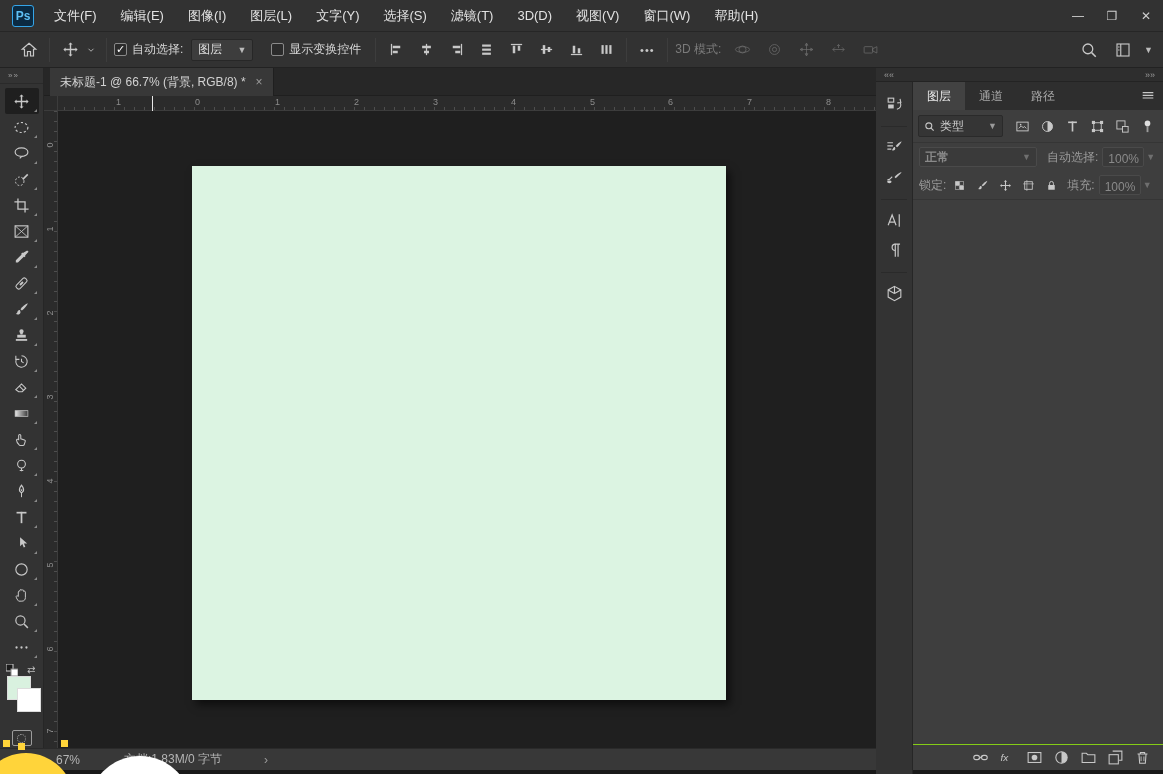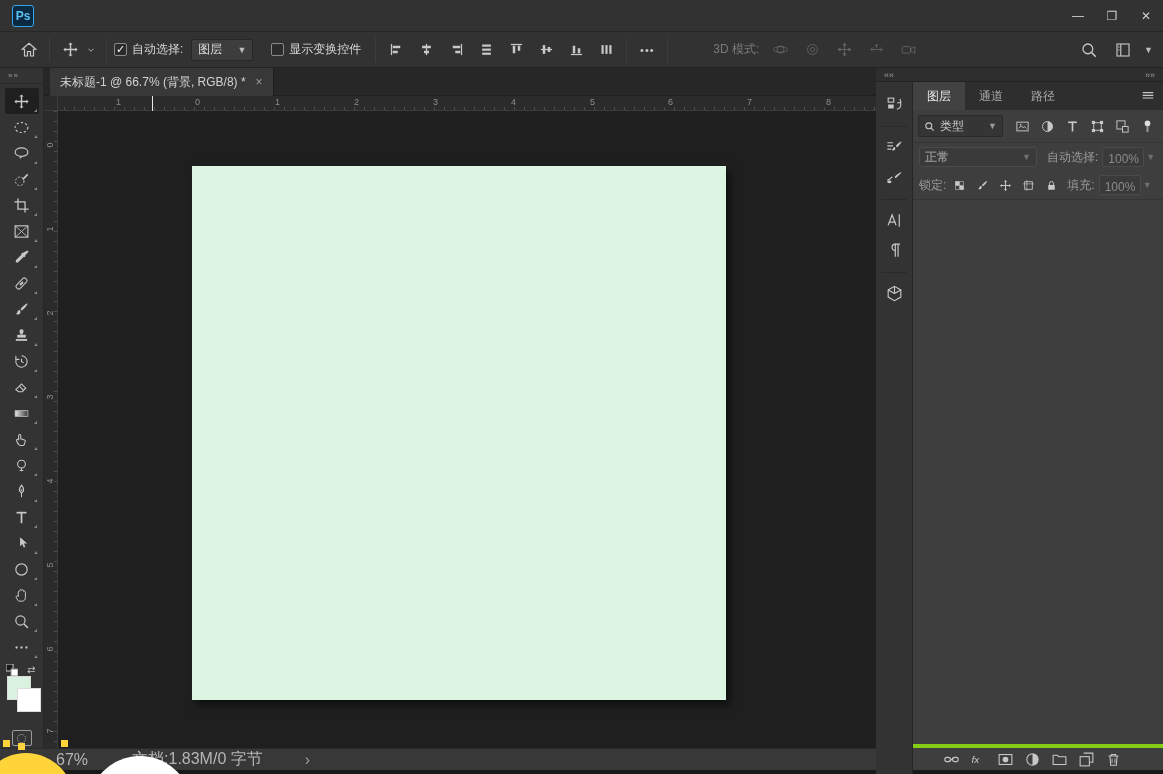--- a/index.html
+++ b/index.html
@@ -19,21 +19,21 @@
 
   
   #optionsbar { left:0; top:32px; width:1163px; height:36px; background:#323232; border-bottom:1px solid #222;
     display:flex; align-items:center; color:#d4d4d4; font-size:12px; }
   .ob-sep { width:1px; height:24px; background:#272727; border-right:1px solid #3d3d3d; margin:0 7px; }
   .ob-icon { width:26px; height:26px; display:flex; align-items:center; justify-content:center; border-radius:2px; }
   .checkbox { width:13px; height:13px; border:1px solid #8a8a8a; background:#2b2b2b; border-radius:2px;
     display:inline-flex; align-items:center; justify-content:center; color:#fff; font-size:11px; line-height:1; margin-right:5px; }
   .dropdown { background:#3d3d3d; border:1px solid #272727; border-radius:2px; height:22px; padding:0 6px;
     display:inline-flex; align-items:center; gap:6px; color:#ddd; }
-  .disabled-text { color:#7a7a7a;margin-left:38px; }
+  .disabled-text { color:#7a7a7a; }
   #ob-3d-icons .ob-icon svg path, #ob-3d-icons .ob-icon svg circle, #ob-3d-icons .ob-icon svg rect,
   #ob-3d-icons .ob-icon svg ellipse { stroke:#6e6e6e !important; fill:none; }
 
   
   #toolbar { left:0; top:68px; width:44px; height:680px; background:#333333; border-right:1px solid #262626; }
   #toolbar-header { height:16px; display:flex; justify-content:flex-start; padding:3px 0 0 8px; color:#9a9a9a;
     font-size:8px; letter-spacing:1px; border-bottom:1px solid #2a2a2a; }
   #tool-list { padding-top:4px; display:flex; flex-direction:column; align-items:center; }
   .tool { width:34px; height:26px; display:flex; align-items:center; justify-content:center; border-radius:2px; position:relative; }
   .tool.selected { background:#1f1f1f; }
@@ -61,21 +61,21 @@
   #ruler-left { left:44px; top:111px; width:14px; height:637px; background:#2b2b2b; border-right:1px solid #3c3c3c;
     background-image:repeating-linear-gradient(to bottom,#4e4e4e 0 1px,transparent 1px 10px);
     background-size:4px 100%; background-position:10px 0; background-repeat:no-repeat; }
   .vnum { position:absolute; left:1px; font-size:9px; color:#8d8d8d; transform:rotate(-90deg); transform-origin:center; width:10px; text-align:center; }
   #canvas-bg { left:58px; top:111px; width:818px; height:637px; background:#1f1f1f; }
   #ruler-corner { left:44px; top:96px; width:14px; height:15px; background:#2b2b2b; border-right:1px solid #3c3c3c; border-bottom:1px solid #3c3c3c; }
   #document { left:192px; top:166px; width:534px; height:534px; box-shadow:4px 5px 8px rgba(0,0,0,.55); }
 
   
   #statusbar { left:0; top:748px; width:876px; height:22px; background:#383838; border-top:1px solid #2a2a2a;
-    display:flex; align-items:center; color:#b5b5b5; font-size:16px; }
+    display:flex; align-items:center; color:#b5b5b5; font-size:12px; }
   #statusbar .zoom-field { margin-left:56px; }
   #statusbar .doc-info { margin-left:44px; }
   #statusbar .chev { margin-left:42px; color:#9a9a9a; }
   #bottom-dark { left:0; top:770px; width:876px; height:4px; background:#191919; }
 
   
   #dock-header { left:876px; top:68px; width:287px; height:14px; background:#2e2e2e; border-bottom:1px solid #232323;
     display:flex; justify-content:space-between; align-items:center; padding:0 8px; color:#9a9a9a; font-size:9px; }
   #dock-strip { left:876px; top:82px; width:37px; height:692px; background:#333333; border-right:1px solid #262626;
     display:flex; flex-direction:column; align-items:center; padding-top:8px; }
@@ -116,35 +116,48 @@
   .corner-mark { position:absolute; width:8px; height:8px; border-color:#fff; border-style:solid; border-width:0; }
   .cm-tl { left:-3px; top:-3px; border-left-width:2px; border-top-width:2px; }
   .cm-tr { right:-3px; top:-3px; border-right-width:2px; border-top-width:2px; }
   .cm-bl { left:-3px; bottom:-3px; border-left-width:2px; border-bottom-width:2px; }
   .cm-br { right:-3px; bottom:-3px; border-right-width:2px; border-bottom-width:2px; }
   .shape-badge { position:absolute; right:-2px; bottom:-2px; width:13px; height:11px; background:#e8e8e8;
     border:1px solid #444; display:flex; align-items:center; justify-content:center; }
   .shape-badge i { display:block; width:7px; height:5px; border:1px dotted #333; }
   .layer-name { margin-left:10px; color:#dcdcdc; font-size:12px; }
   .layer-lock { position:absolute; right:12px; top:13px; }
-  #panel-bottom { position:absolute; left:0; bottom:4px; width:250px; height:26px; border-top:4px solid #84cc16;
-    display:flex; align-items:center; justify-content:center; padding-right:12px; gap:9px; }
+  #panel-bottom { position:absolute; left:0; bottom:4px; width:250px; height:26px; border-top:1px solid #84cc16;
+    display:flex; align-items:center; justify-content:flex-end; padding-right:12px; gap:9px; }
   .pb-icon { width:18px; height:18px; display:flex; align-items:center; justify-content:center; }
   #panel-under { left:913px; top:770px; width:250px; height:4px; background:#191919; }
 
   
   .ov-dot { position:absolute; width:7px; height:7px; }
   #ov-yellow { position:absolute; left:-22px; top:753px; width:96px; height:96px; border-radius:50%; z-index:50; }
   #ov-white { position:absolute; left:88px; top:756px; width:104px; height:104px; border-radius:50%; z-index:51; }
 </style>
 </head>
 <body>
 
 <div id="menubar" class="abs">
   <div id="ps-logo">Ps</div>
+  <div id="menu-items" style="display:flex;">
+      <div class="menu-item">文件(F)</div>
+      <div class="menu-item">编辑(E)</div>
+      <div class="menu-item">图像(I)</div>
+      <div class="menu-item">图层(L)</div>
+      <div class="menu-item">文字(Y)</div>
+      <div class="menu-item">选择(S)</div>
+      <div class="menu-item">滤镜(T)</div>
+      <div class="menu-item">3D(D)</div>
+      <div class="menu-item">视图(V)</div>
+      <div class="menu-item">窗口(W)</div>
+      <div class="menu-item">帮助(H)</div>
+    </div>
   <div id="win-controls">
     <div class="win-btn">—</div>
     <div class="win-btn">❐</div>
     <div class="win-btn">✕</div>
   </div>
 </div>
 
 <div id="optionsbar" class="abs">
   <div class="ob-icon" style="margin-left:16px;" id="ob-home">
       <svg width="18" height="18" viewBox="0 0 24 24">

